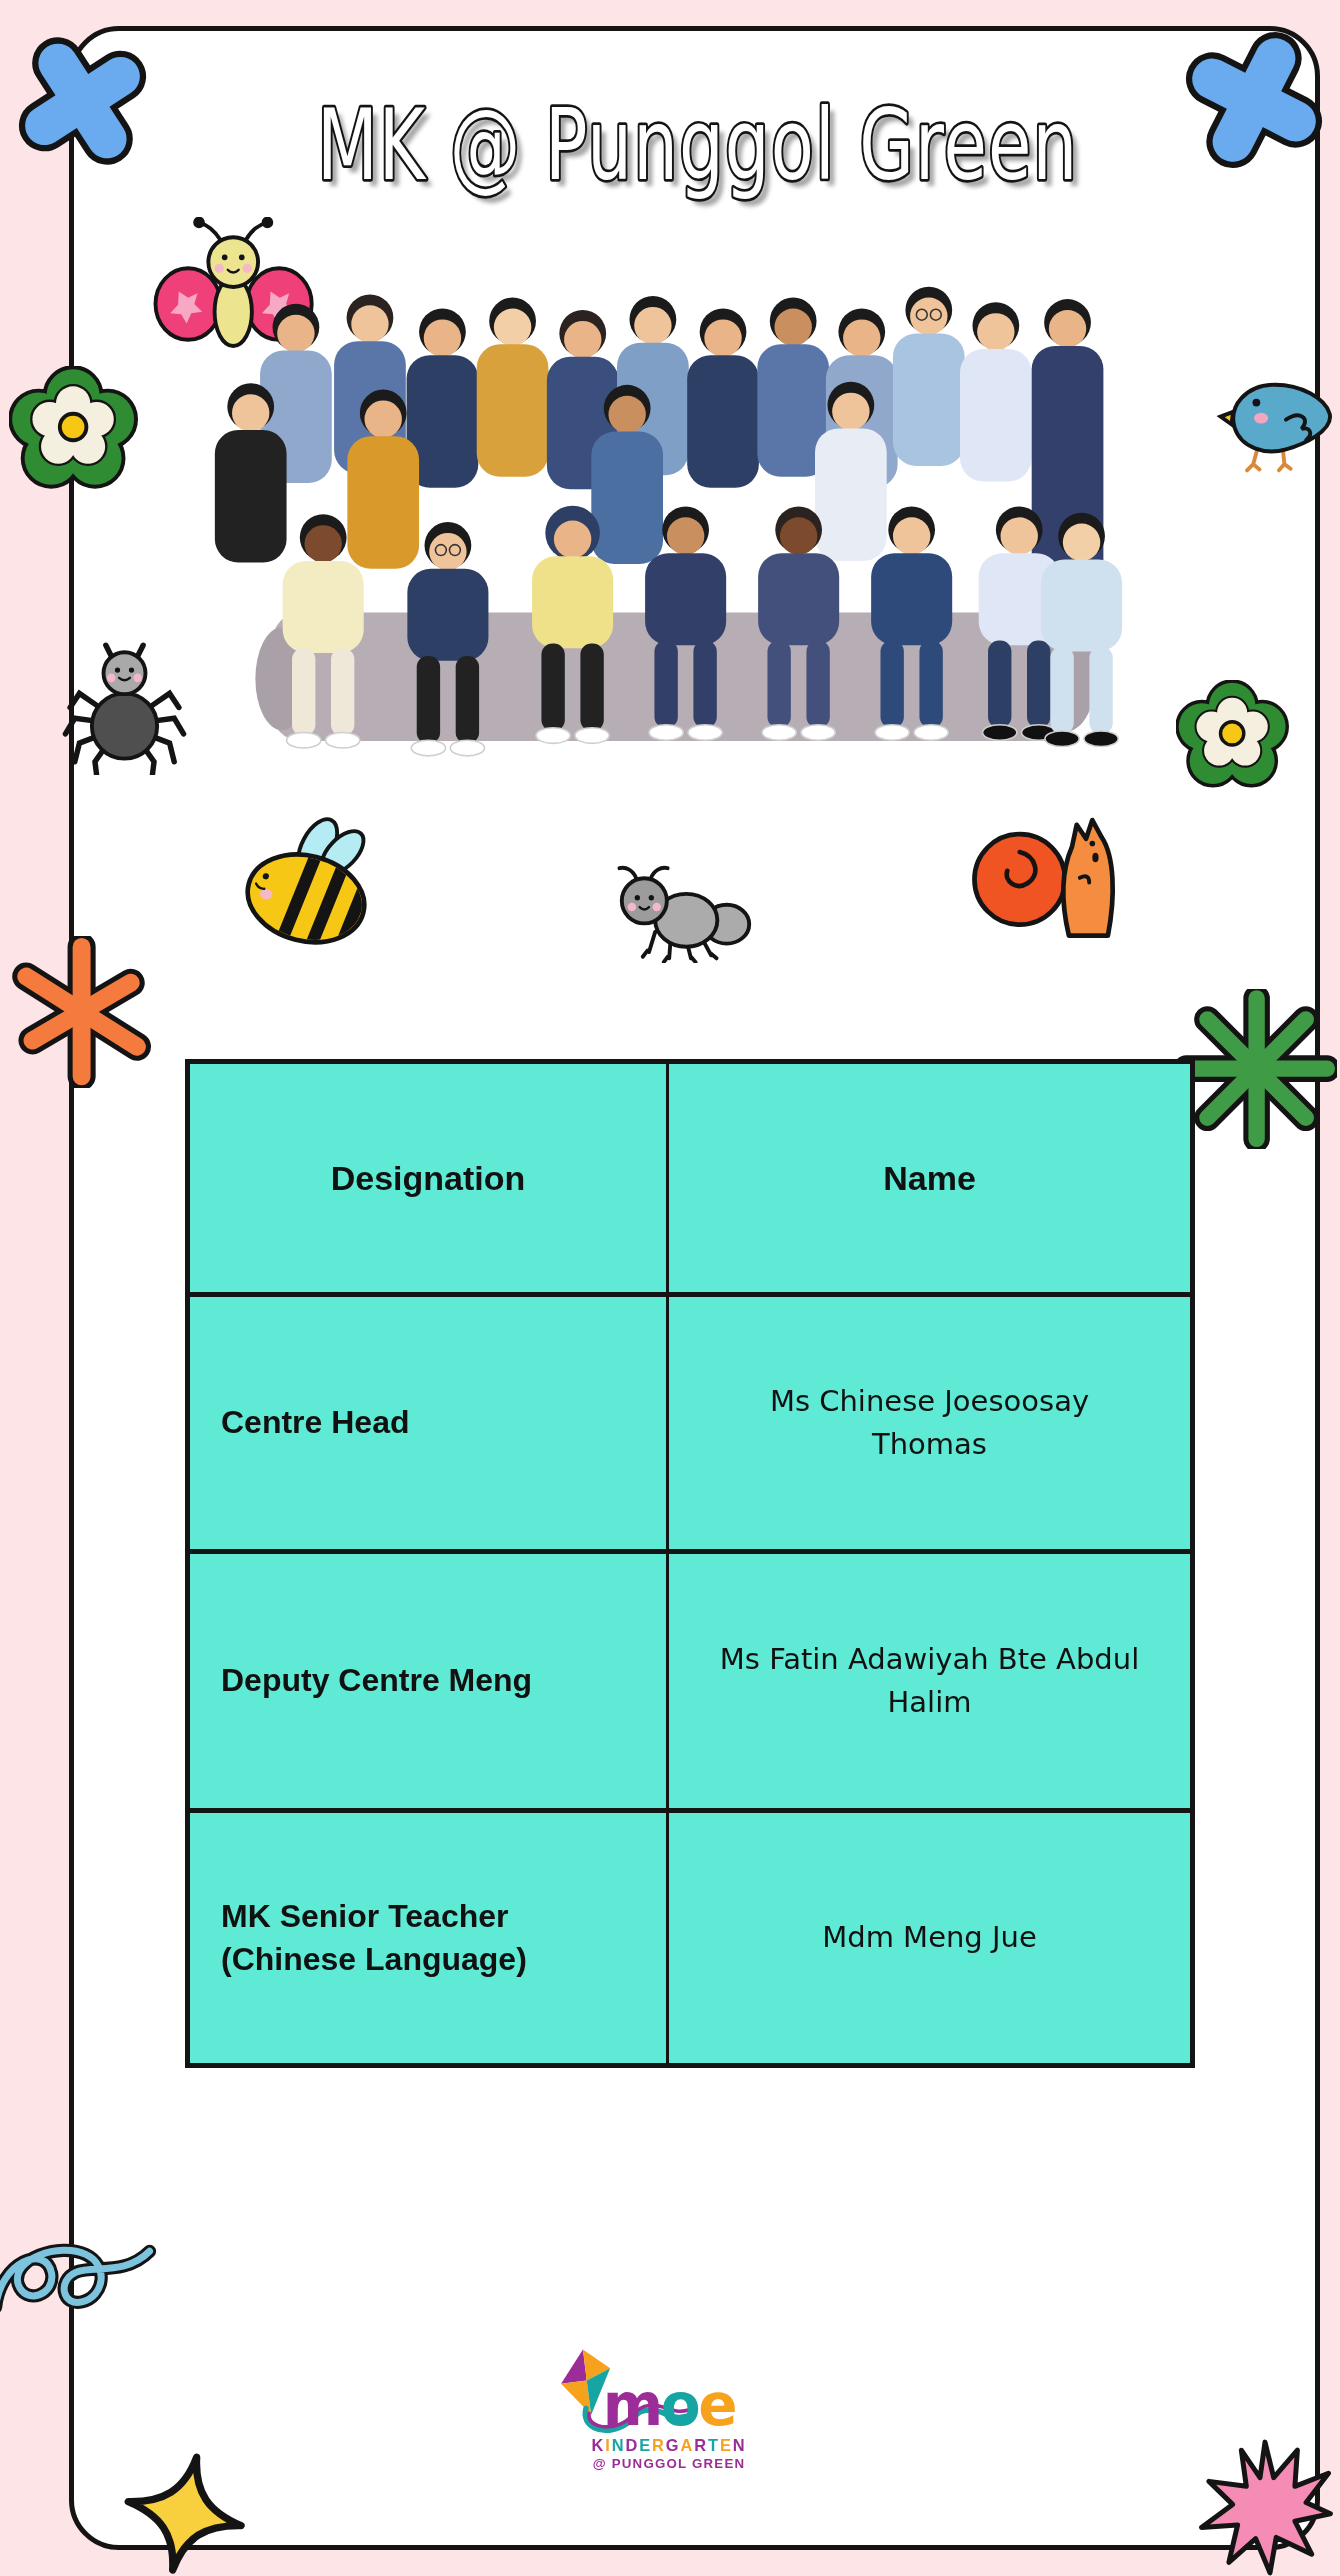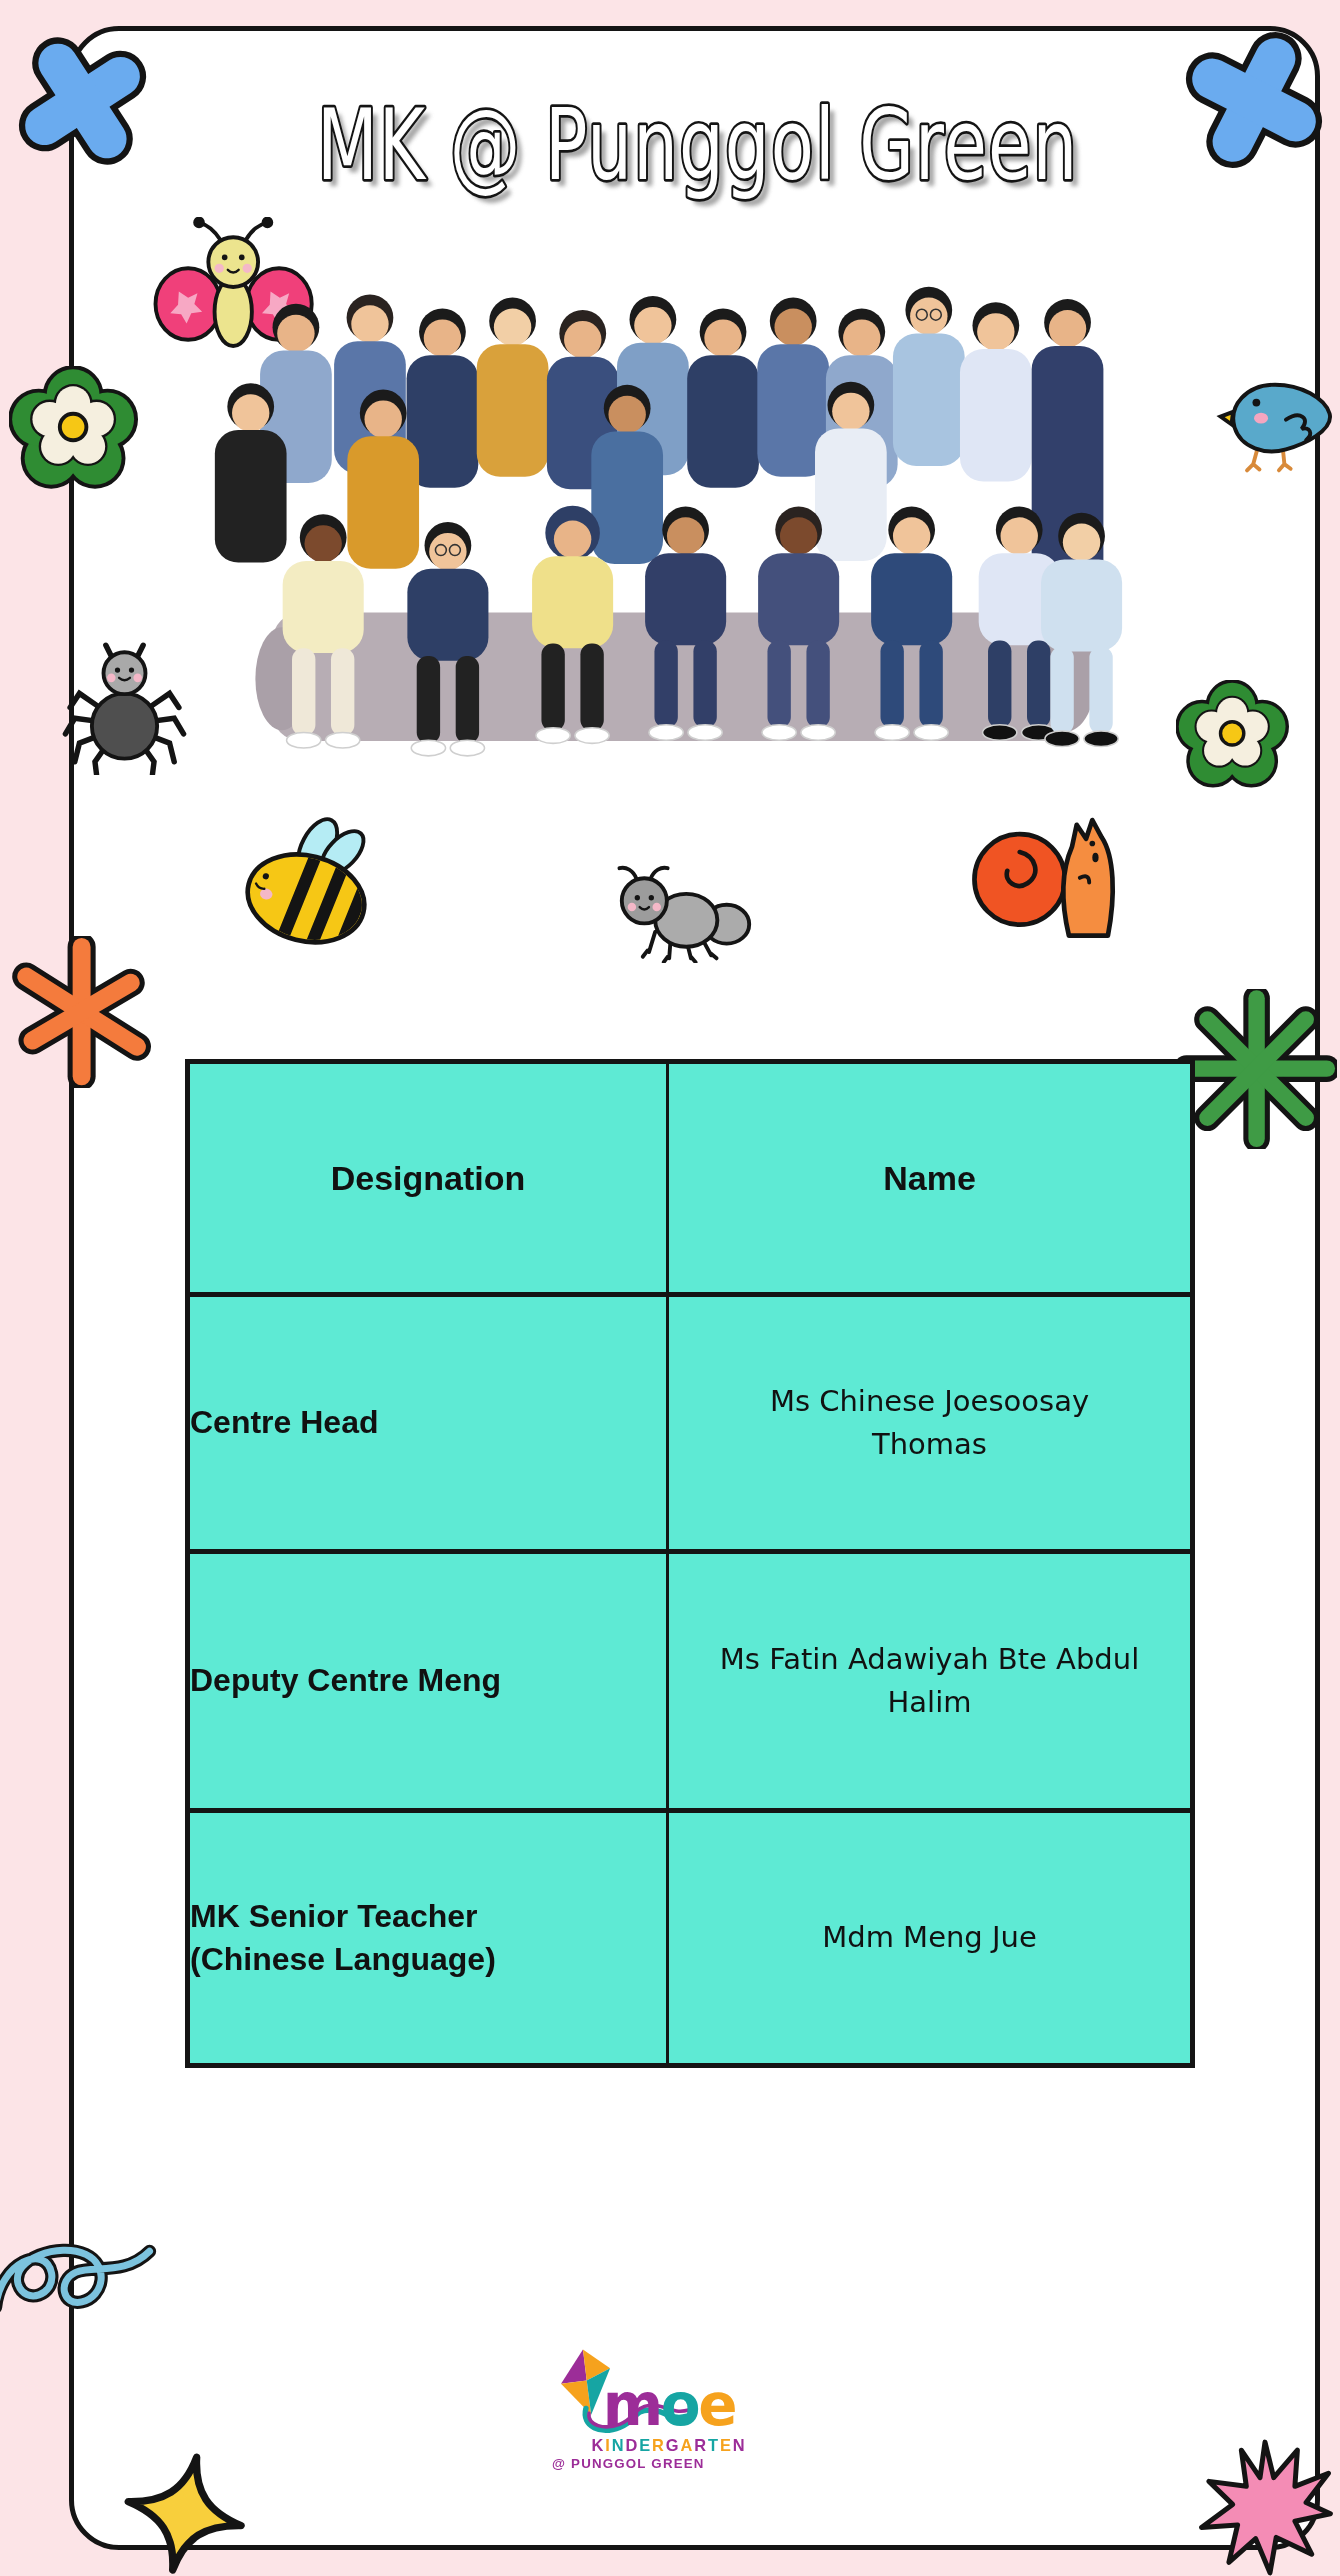--- a/index.html
+++ b/index.html
@@ -35,21 +35,21 @@
   .cell{
     display:flex;align-items:center;box-sizing:border-box;color:#111;
   }
   .cell.c2{border-left:3.9px solid #141414;}
   .cell.rline{border-top:5.5px solid #141414;}
   .cell.head{
     justify-content:center;font-family:"Liberation Sans", sans-serif;
     font-weight:bold;font-size:34px;
   }
   .cell.desig{
-    font-family:"Liberation Sans", sans-serif;
+    padding-left:31px;font-family:"Liberation Sans", sans-serif;
     font-weight:bold;font-size:32px;white-space:pre-line;line-height:1.35;
   }
   .cell.name{
     justify-content:center;text-align:center;
     font-family:"DejaVu Sans", sans-serif;font-size:29px;
     padding:0 45px;line-height:1.5;
   }
   
   .logo{position:absolute;left:552px;top:2341px;width:234px;height:140px;}
   .logo .kite{position:absolute;left:9.4px;top:7.8px;}
@@ -57,21 +57,21 @@
     position:absolute;left:0;top:37px;width:234px;text-align:center;
     font-family:"DejaVu Sans", sans-serif;font-weight:bold;
     font-size:58px;line-height:55px;letter-spacing:-2.3px;
   }
   .kg-word{
     position:absolute;left:0;top:95px;width:234px;text-align:center;
     font-family:"Liberation Sans", sans-serif;font-weight:bold;
     font-size:16.4px;letter-spacing:1.9px;
   }
   .tagline{
-    position:absolute;left:0;top:115px;width:234px;text-align:left;
+    position:absolute;left:0;top:115px;width:234px;text-align:center;
     font-family:"Liberation Sans", sans-serif;font-weight:bold;
     font-size:13.3px;letter-spacing:1.2px;color:#9c2d98;
   }
 </style>
 </head>
 <body>
 
 <div class="card"></div>
 
 <svg class="title-svg" viewBox="0 0 1719 280" width="1340" height="218">

